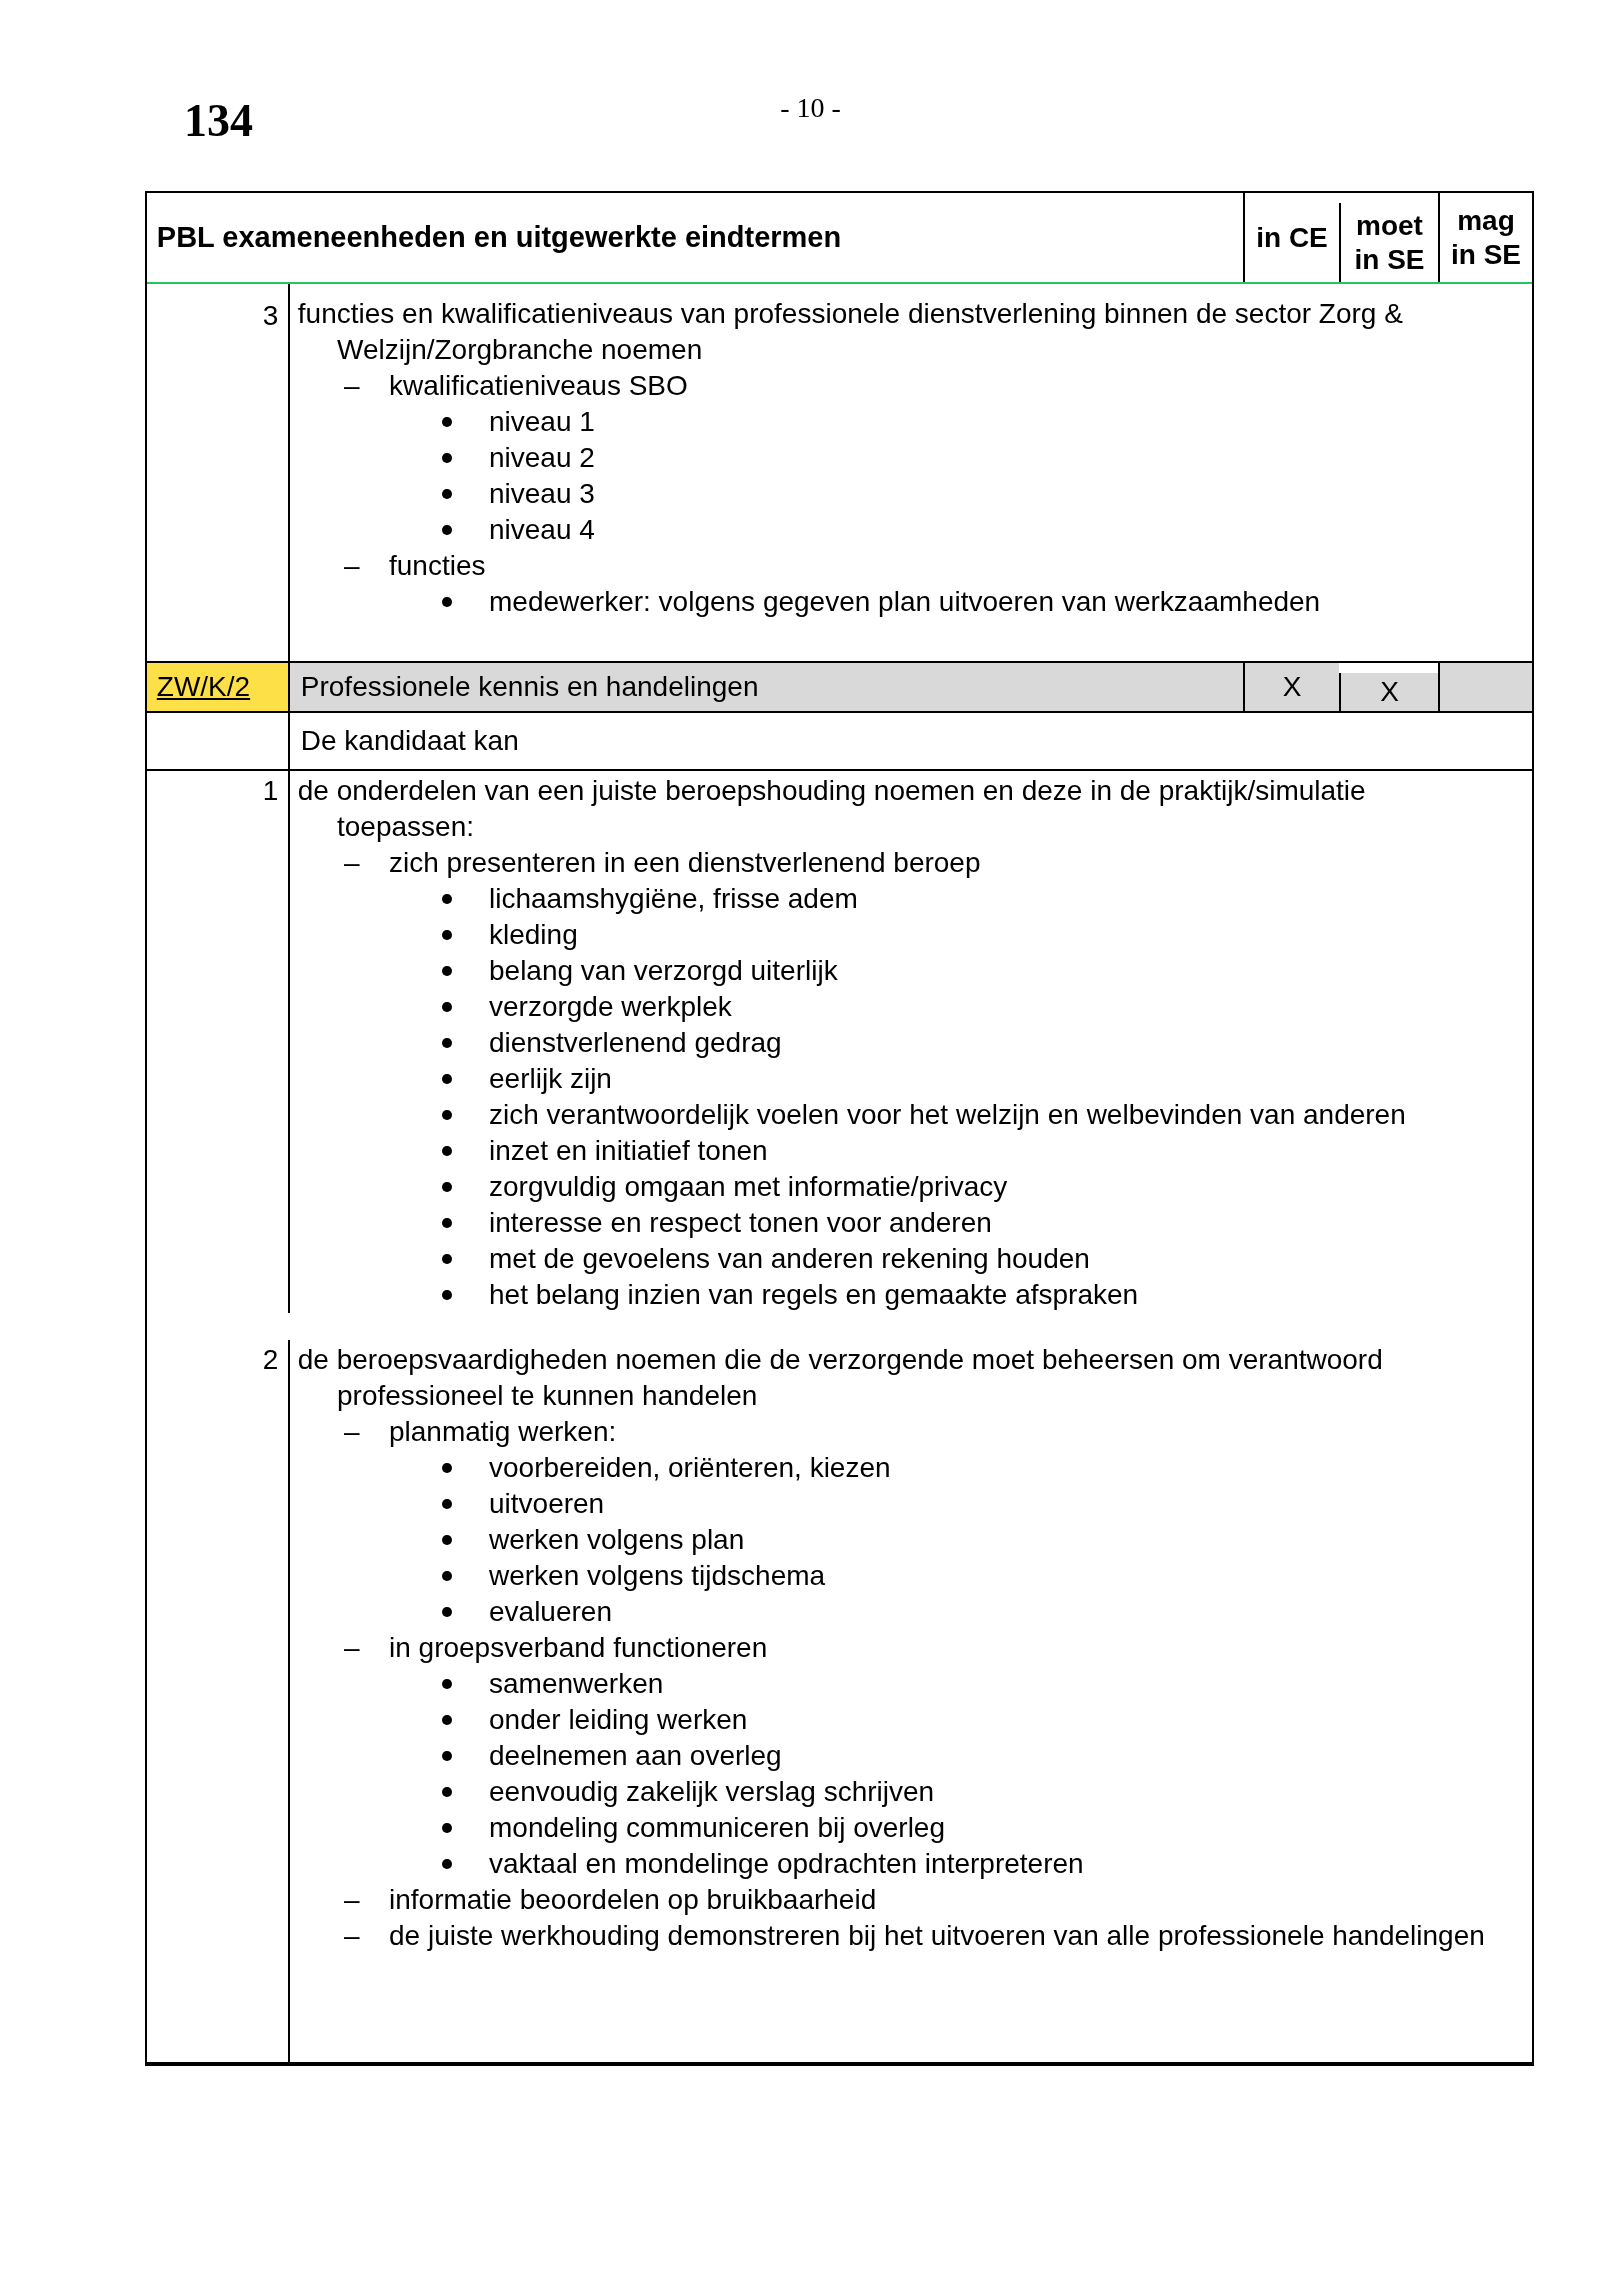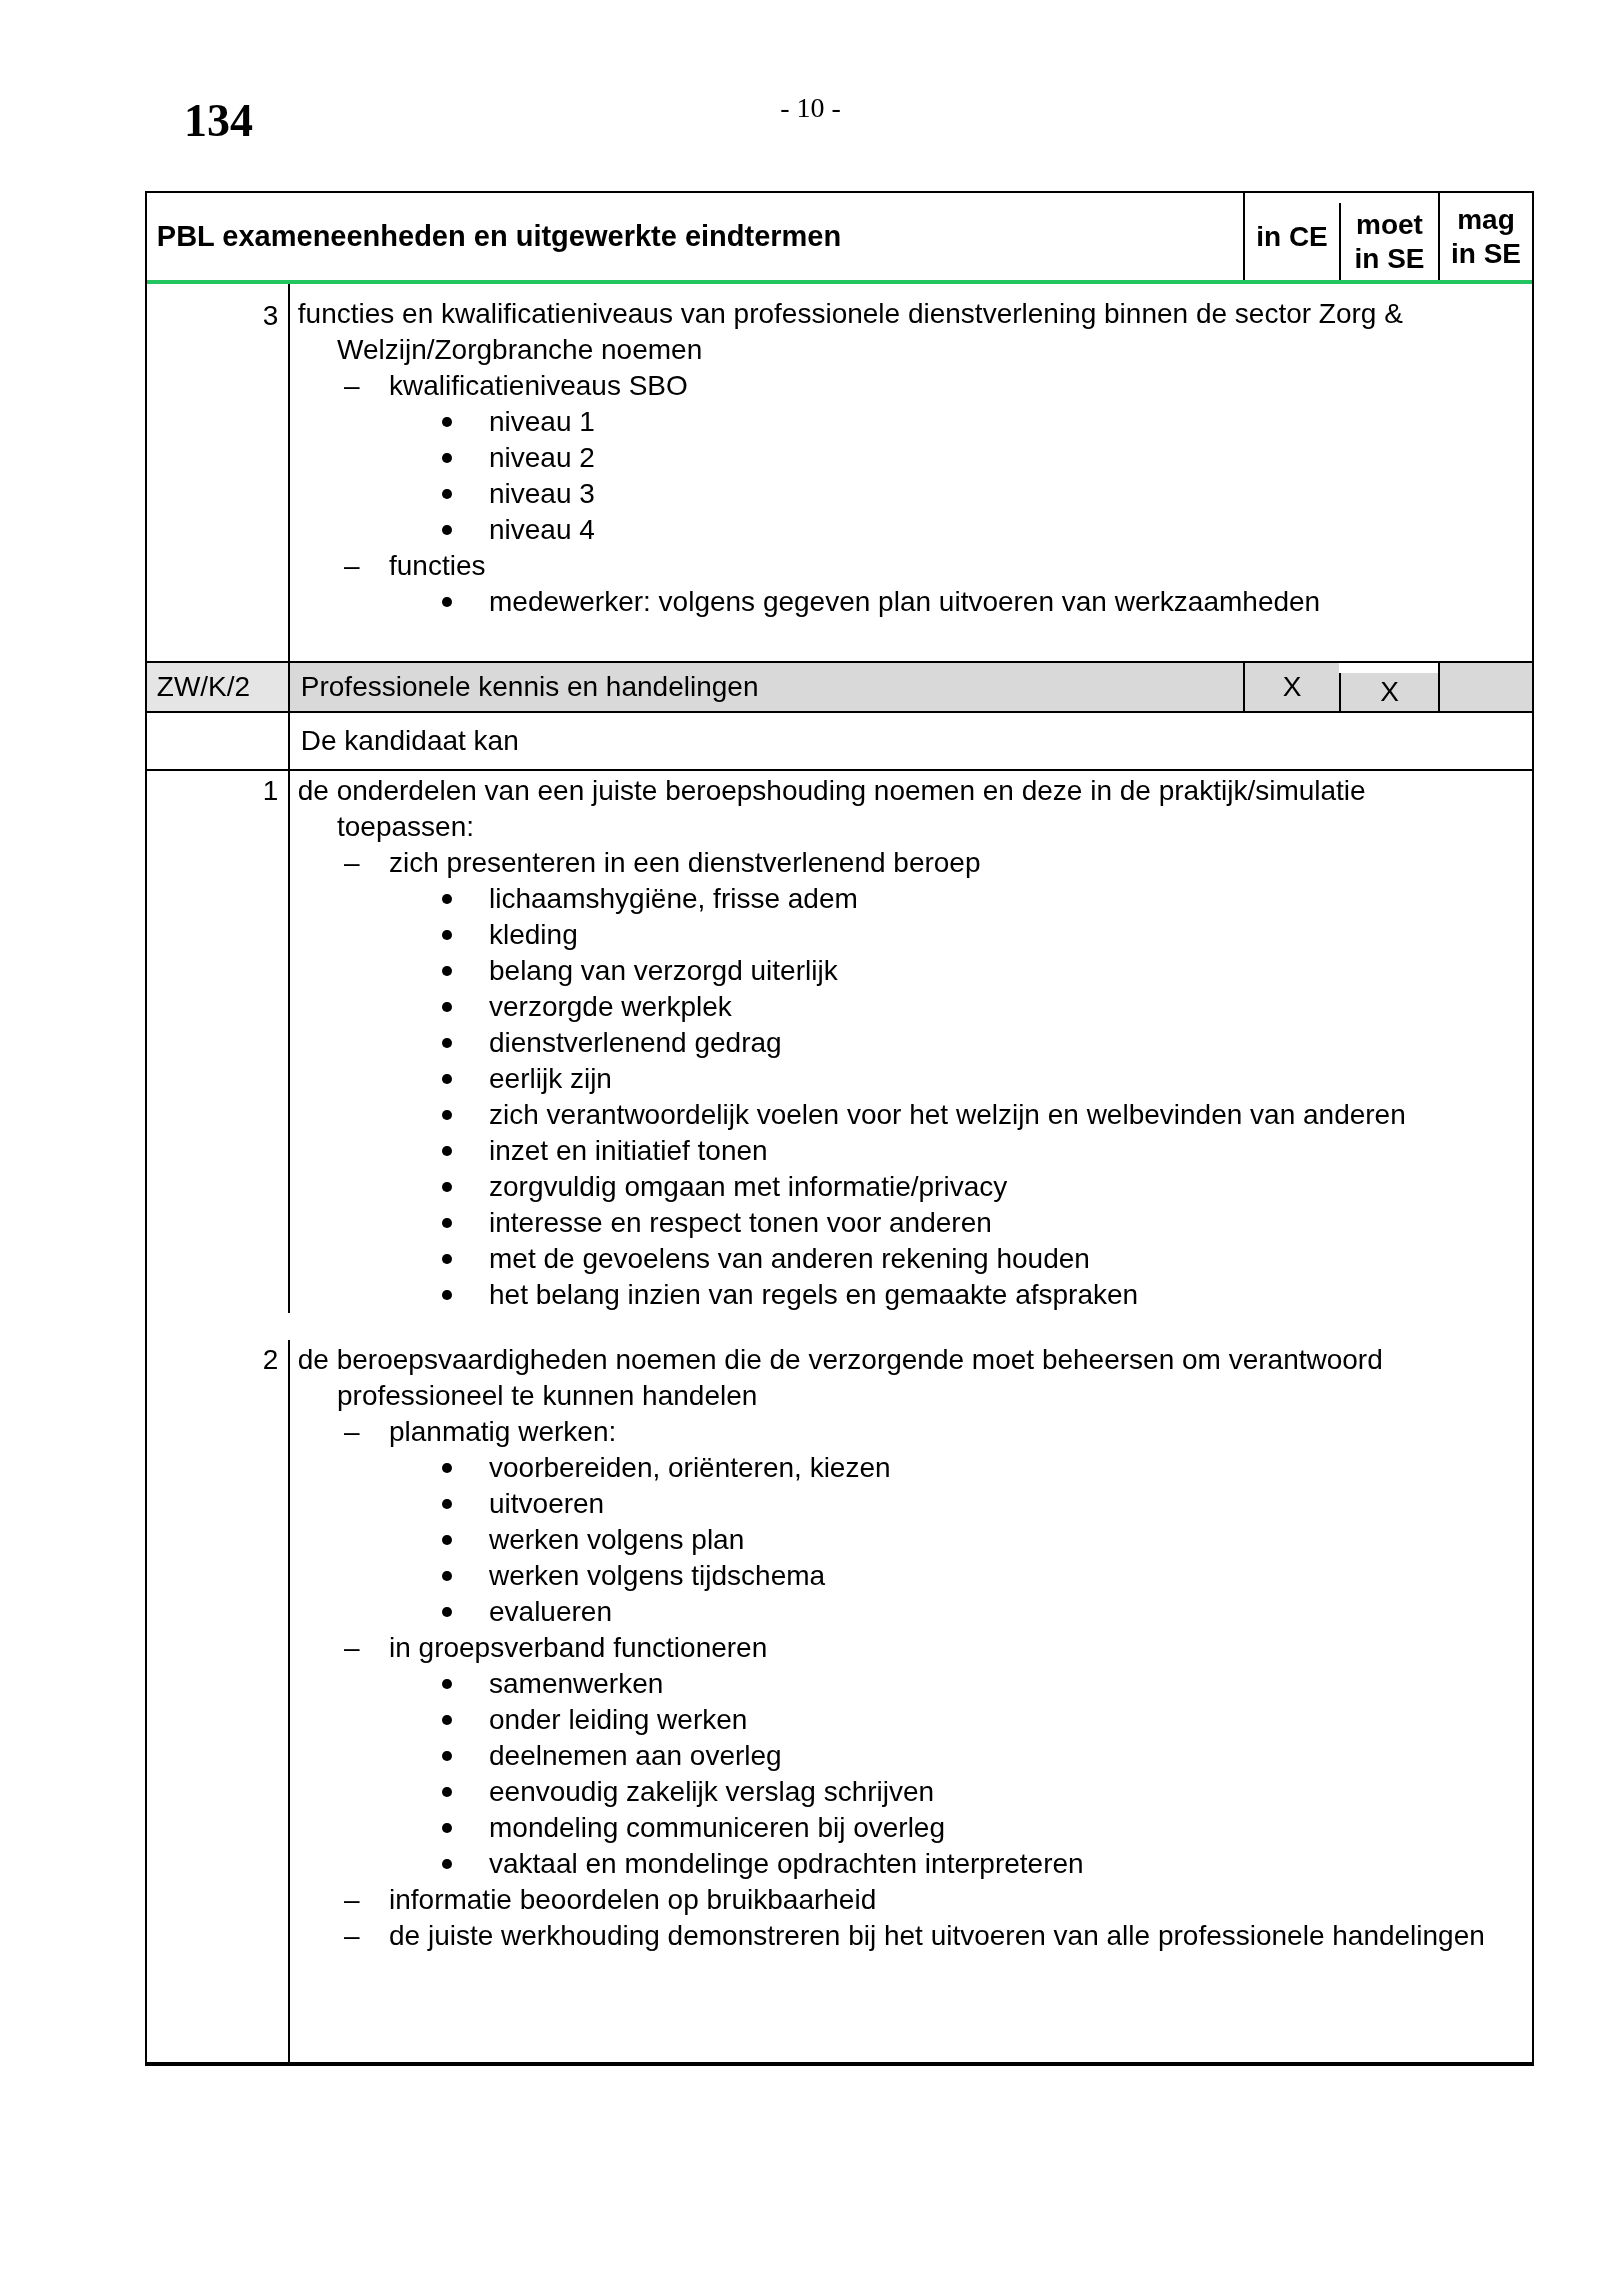--- a/index.html
+++ b/index.html
@@ -41,21 +41,21 @@
     width:143px; flex:0 0 143px; box-sizing:border-box;
     border-right:2px solid #000;
     text-align:right; padding-right:9.8px;
   }
   .contentcol { flex:1 1 auto; box-sizing:border-box; min-width:0; }
   .cell-ce  { width:96px;  flex:0 0 96px;  box-sizing:border-box; border-left:2px solid #000; }
   .cell-moet{ width:99px; flex:0 0 99px; box-sizing:border-box; border-left:2px solid #000;margin-top:10px; }
   .cell-mag { width:94px;  flex:0 0 94px;  box-sizing:border-box; border-left:2px solid #000; }
 
   
-  .header-row { height:91px; flex:0 0 91px; border-bottom:4px solid #22c55e; }
+  .header-row { height:91px; flex:0 0 91px; border-bottom:2px solid #22c55e; }
   .header-title {
     flex:1 1 auto; display:flex; align-items:center;
     padding-left:9.8px; font-weight:bold; font-size:29px;
     white-space:nowrap; min-width:0;
   }
   .hc { display:flex; flex-direction:column; align-items:center; justify-content:center;
         font-weight:bold; font-size:28px; line-height:34px; text-align:center; }
 
   
   .row3 { height:377px; flex:0 0 377px; }
@@ -123,21 +123,21 @@
         <div class="line bullet"><span class="marker-bullet"><span class="b-dot"></span></span><span>niveau 1</span></div>
         <div class="line bullet"><span class="marker-bullet"><span class="b-dot"></span></span><span>niveau 2</span></div>
         <div class="line bullet"><span class="marker-bullet"><span class="b-dot"></span></span><span>niveau 3</span></div>
         <div class="line bullet"><span class="marker-bullet"><span class="b-dot"></span></span><span>niveau 4</span></div>
         <div class="line dash"><span class="marker-dash">–</span><span>functies</span></div>
         <div class="line bullet"><span class="marker-bullet"><span class="b-dot"></span></span><span>medewerker: volgens gegeven plan uitvoeren van werkzaamheden</span></div>
       </div>
   </div>
 
   <div class="trow zw-row">
-    <div class="numcol" style="background: #e5e5e5;">ZW/K/2</div>
+    <div class="numcol" style="background: #fde047; text-decoration: underline;">ZW/K/2</div>
     <div class="contentcol" style="background: rgb(217, 217, 217);">Professionele kennis en handelingen</div>
     <div class="cell-ce xcell" style="background: rgb(217, 217, 217);">X</div>
     <div class="cell-moet xcell" style="background: rgb(217, 217, 217);">X</div>
     <div class="cell-mag xcell" style="background: rgb(217, 217, 217);"></div>
   </div>
 
   <div class="trow kan-row">
     <div class="numcol"></div>
     <div class="contentcol">De kandidaat kan</div>
   </div>

